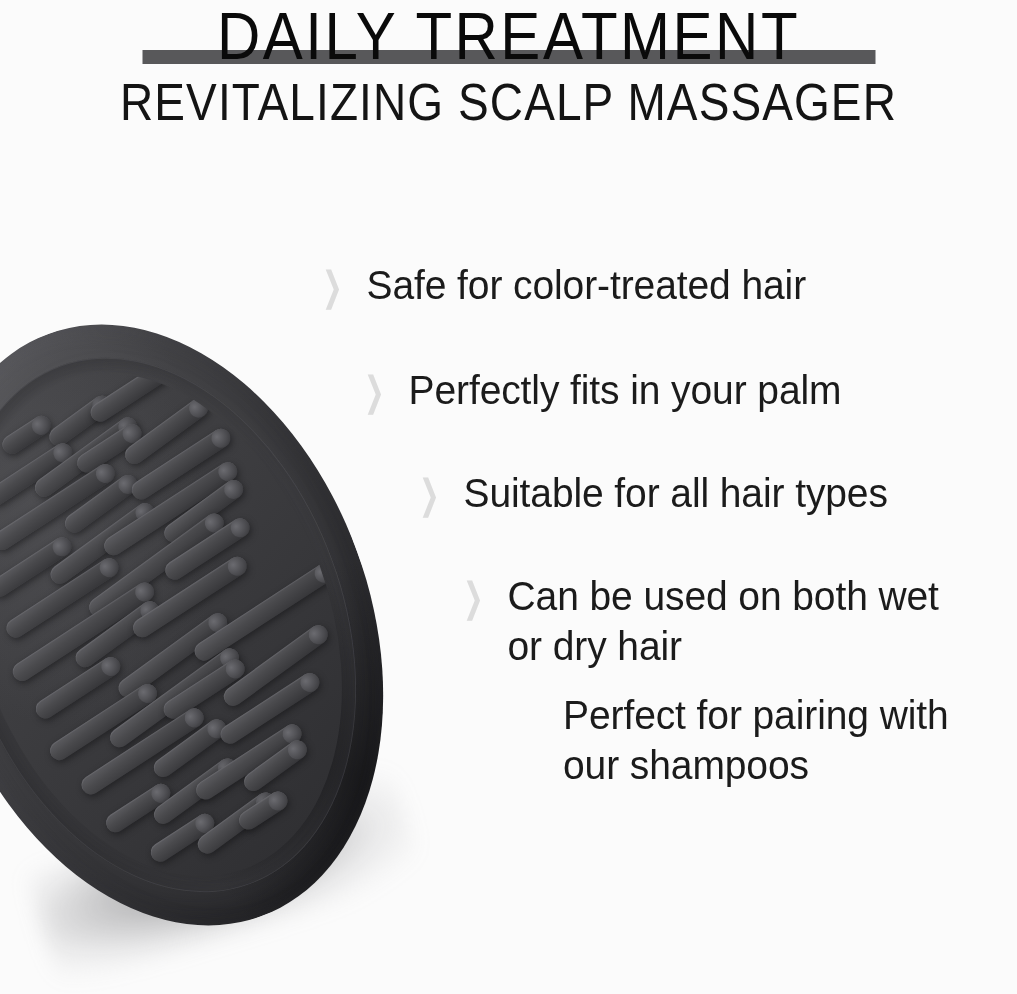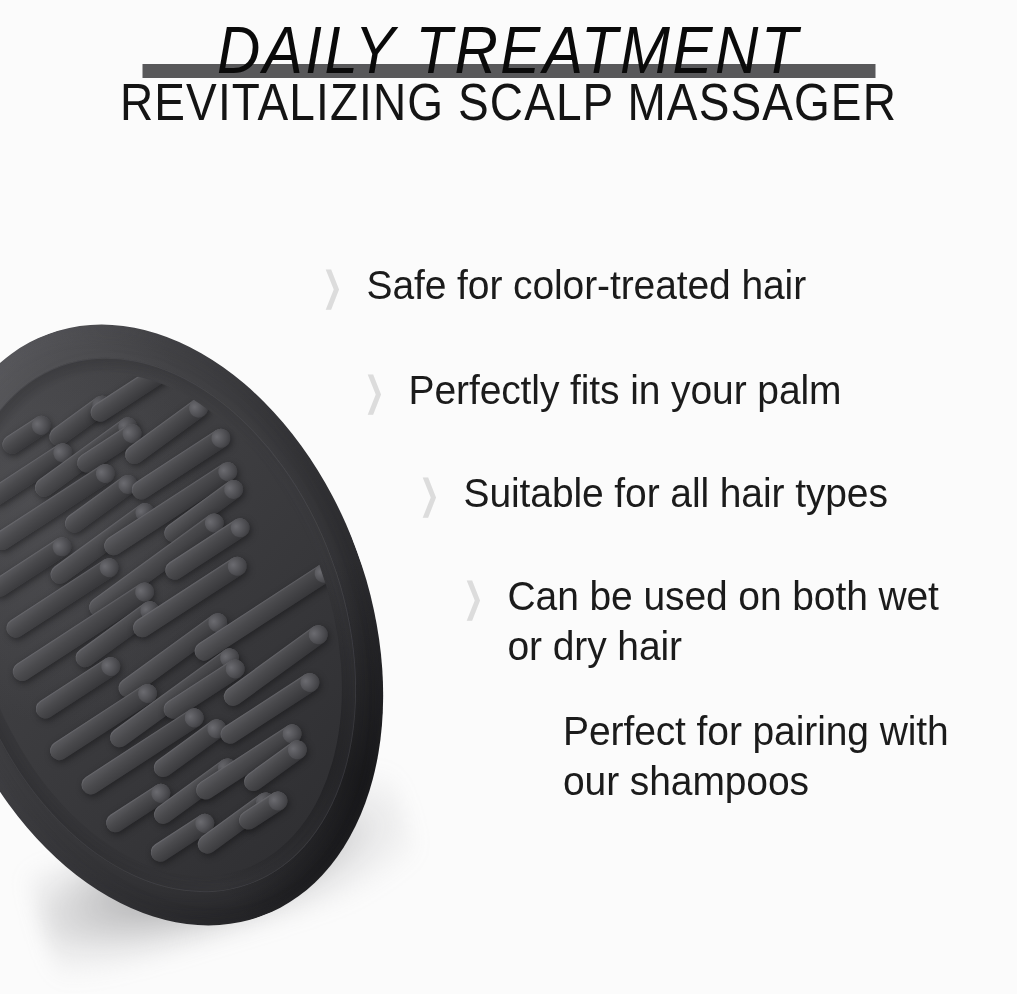--- a/index.html
+++ b/index.html
@@ -28,22 +28,21 @@
     top: 0;
     left: 0;
     width: 1017px;
     height: 140px;
     text-align: center;
   }
 
   .title-wrap {
     position: relative;
     display: inline-block;
-    margin-top: 16px;
-    font-style: italic;
+    margin-top: 2px;
   }
 
   .title-underline {
     position: absolute;
     left: 50%;
     transform: translateX(-50%);
     top: 48px;
     width: 733px;
     height: 14px;
     background: #58585a;
@@ -250,21 +249,21 @@
     letter-spacing: -0.1px;
     transform: scaleY(1.06);
     transform-origin: left top;
   }
 
   
   #feature-1 { left: 322px; top: 12px; }
   #feature-2 { left: 364px; top: 117px; }
   #feature-3 { left: 419px; top: 220px; }
   #feature-4 { left: 463px; top: 323px; }
-  #feature-5 { left: 563px; top: 458px; }
+  #feature-5 { left: 563px; top: 442px; }
 </style>
 </head>
 <body>
 
 <div class="infographic">
 
   <div class="header">
     <div class="title-wrap">
       <div class="title-underline"></div>
       <div class="title-main">DAILY TREATMENT</div>

